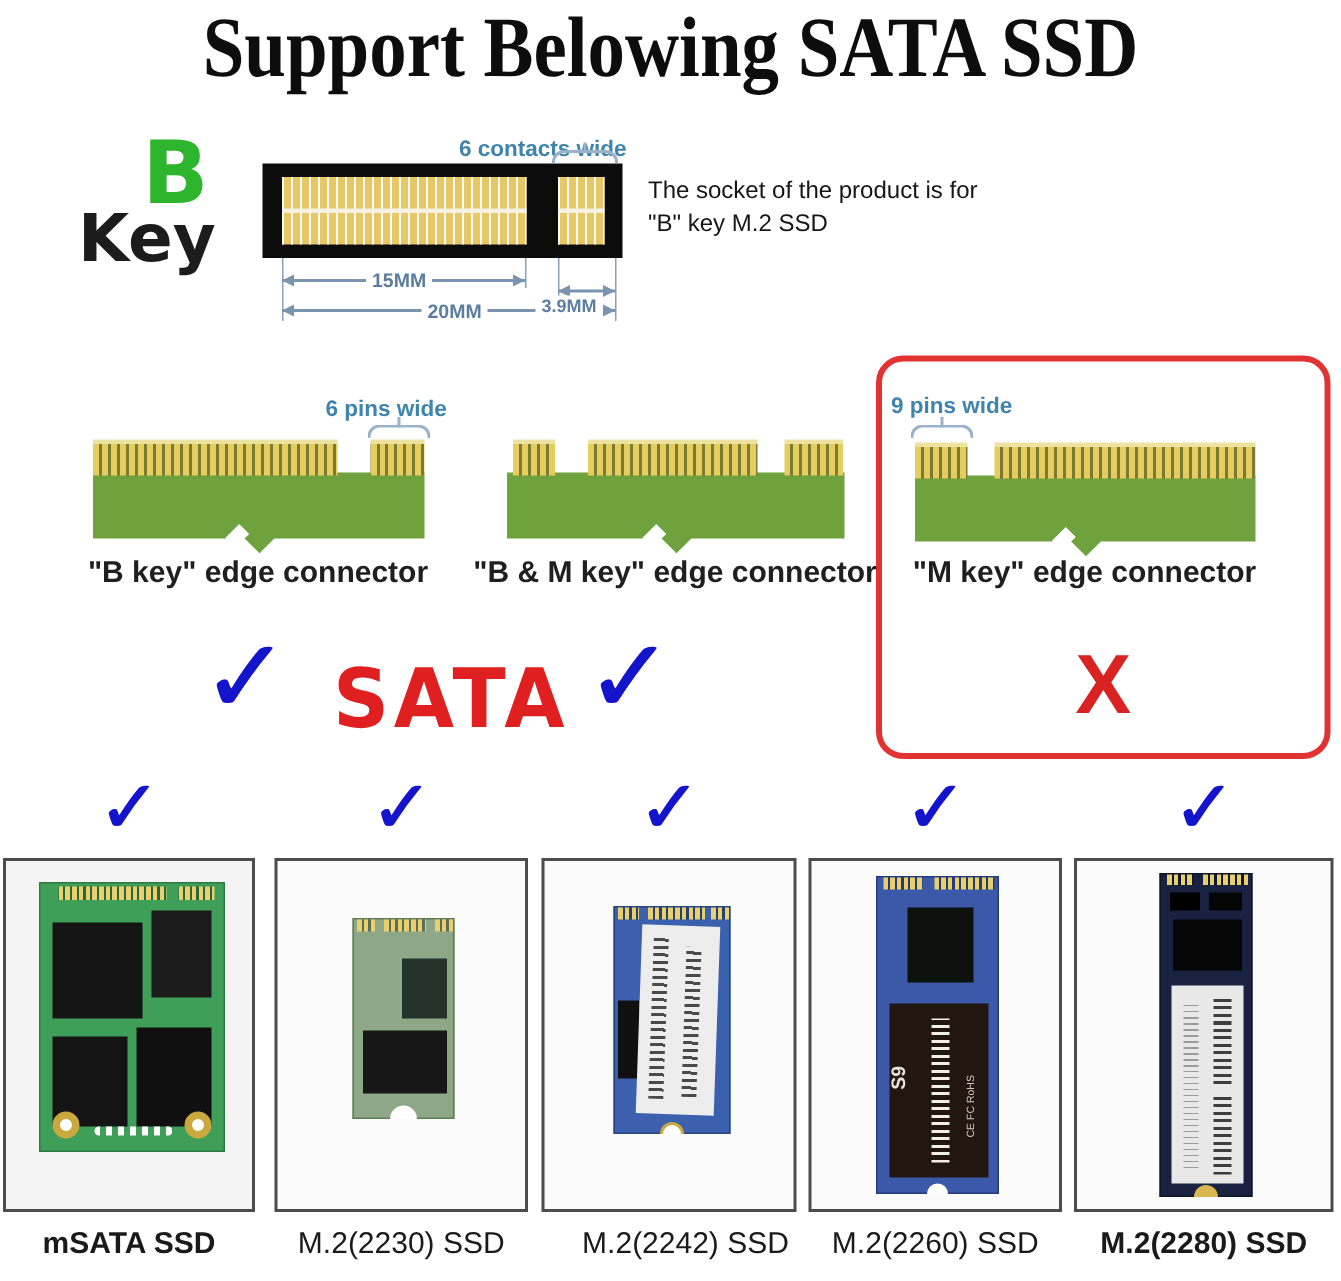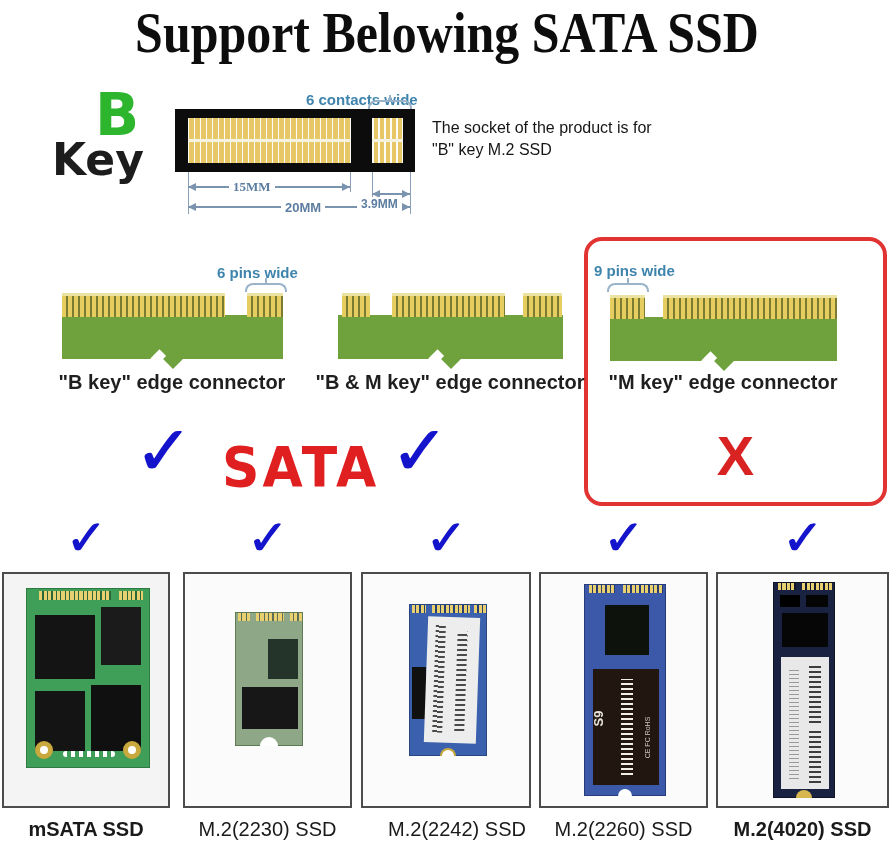--- a/index.html
+++ b/index.html
@@ -33,21 +33,21 @@
   .t4 { left:410px; top:172px; height:42px; }
   .dimline { position:absolute; height:2px; background:#7a93ae; }
   .dimline::before, .dimline::after { content:""; position:absolute; top:-3px; width:0; height:0;
     border-top:4px solid transparent; border-bottom:4px solid transparent; }
   .dimline::before { left:0; border-right:8px solid #7a93ae; }
   .dimline::after { right:0; border-left:8px solid #7a93ae; }
   .dim15 { left:188px; top:186px; width:162px; }
   .dim39 { left:372px; top:193px; width:38px; }
   .dim20 { left:188px; top:206px; width:222px; }
   .dimlabel { position:absolute; background:#fff; color:#5c7da0; font-size:13px; font-weight:bold; padding:0 4px; z-index:2; }
-  .l15 { left:229px; top:179px;font-family:Liberation Serif, serif; }
+  .l15 { left:244px; top:179px; }
   .l39 { left:357px; top:197px; font-size:12px; }
   .l20 { left:281px; top:200px; }
 
   
   .teal { position:absolute; color:#3e84ad; font-size:15px; font-weight:bold; }
   .contacts-label { left:306px; top:91px; }
   .brace { position:absolute; height:9px; border:2px solid #9ab3c9; border-bottom:none;
     border-radius:8px 8px 0 0; }
   .brace::after { content:""; position:absolute; left:50%; top:-7px; width:2px; height:7px;
     background:#9ab3c9; transform:translateX(-50%); }
@@ -327,15 +327,15 @@
         <div class="bc bcB"></div>
       </div>
       <div class="semi"></div>
     </div>
   </div>
 
   <div class="ssdlabel sl1">mSATA SSD</div>
   <div class="ssdlabel sl2">M.2(2230) SSD</div>
   <div class="ssdlabel sl3">M.2(2242) SSD</div>
   <div class="ssdlabel sl4">M.2(2260) SSD</div>
-  <div class="ssdlabel sl5">M.2(4020) SSD</div>
+  <div class="ssdlabel sl5">M.2(2280) SSD</div>
 
 </div>
 
 </body></html>

